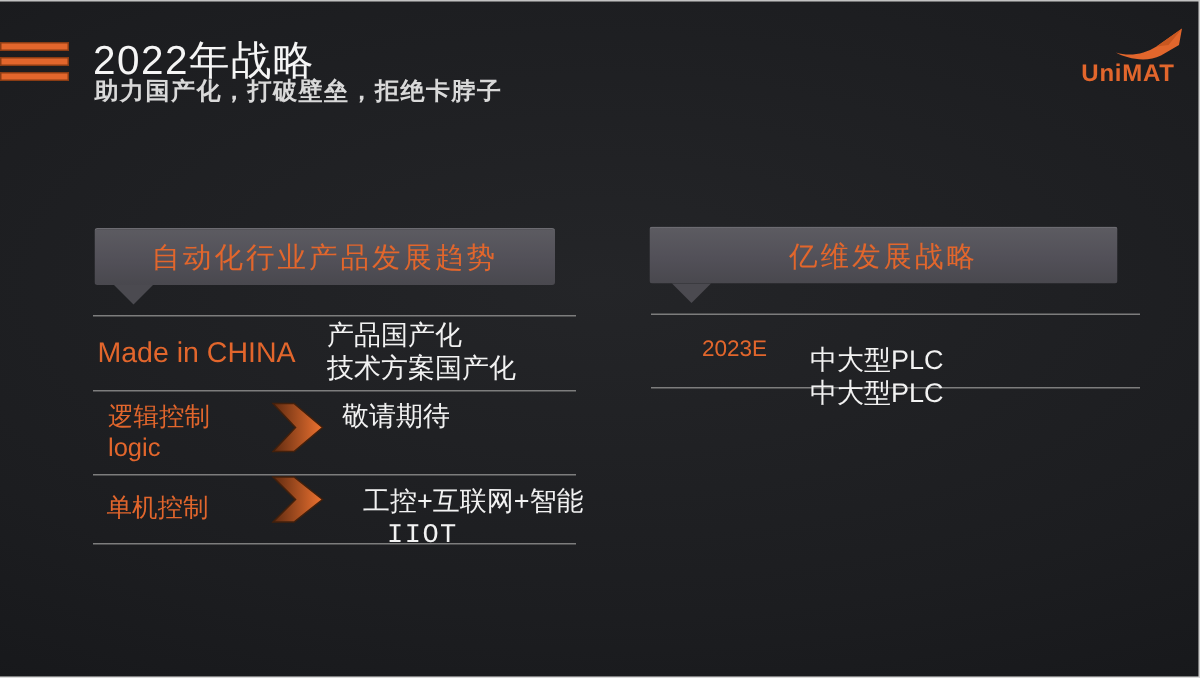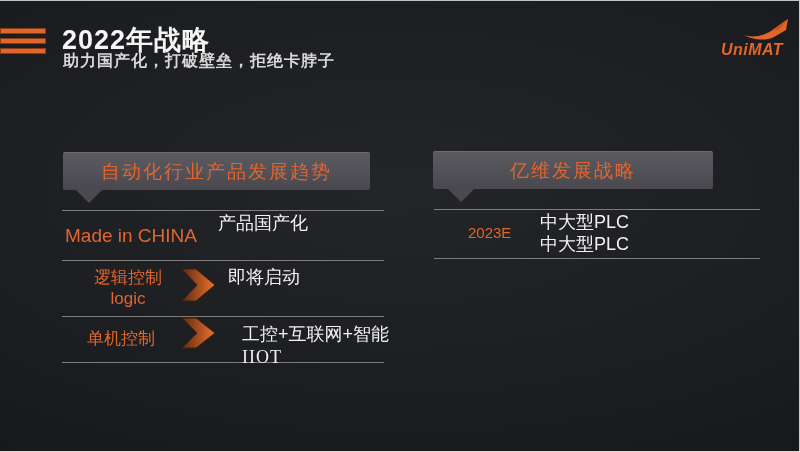--- a/index.html
+++ b/index.html
@@ -15,58 +15,58 @@
     border-bottom:1px solid #dcdcdc;
   }
   
   .stripe{
     position:absolute;left:0;width:46px;height:6px;
     background:var(--accent,#e2662c);
     border:1px solid #8a3c14;
   }
   .title{
     position:absolute;left:62px;top:21px;
-    font-size:27px;color:#f5f5f5;letter-spacing:1px;font-weight:700;
+    font-size:27px;color:#f5f5f5;letter-spacing:1px;font-weight:400;
   }
   .subtitle{
     position:absolute;left:63px;top:50px;
     font-size:16px;color:#d9d9d9;letter-spacing:1px;font-weight:700;
   }
   .logo{position:absolute;left:710px;top:12px;width:84px;height:48px;}
   .logo svg{position:absolute;left:33px;top:4px;}
   .logo-text{
     position:absolute;left:2px;top:28px;width:80px;
-    font-size:16px;font-weight:700;font-style:italic;
+    font-size:16px;font-weight:700;
     color:var(--accent,#e2662c);letter-spacing:.5px;text-align:center;
   }
   
   .bubble{
     position:absolute;height:38px;top:151px;
     background:linear-gradient(180deg,#5c5b61 0%,#525058 55%,#49484e 100%);
     border-top:1px solid #6c6b71;
     border-radius:2px;
     display:flex;align-items:center;justify-content:center;
     color:var(--accent,#e2662c);
     font-size:19px;letter-spacing:2px;font-weight:500;
   }
   .bubble::after{
     content:"";position:absolute;top:100%;
     border:13px solid transparent;border-bottom:none;
     border-top:13px solid #4b4a50;
   }
   .bubble.left{left:63px;width:307px;}
   .bubble.left::after{left:13px;}
-  .bubble.right{left:433px;top:150px;width:280px;}
+  .bubble.right{left:433px;top:150px;width:312px;}
   .bubble.right::after{left:15px;}
   
   .hline{position:absolute;height:1px;background:var(--line-gray,#7d7d7d);}
   
   .accent-label{position:absolute;color:var(--accent,#e2662c);}
   .pair{position:absolute;color:#f2f2f2;font-size:18px;line-height:22px;white-space:nowrap;}
-  .serif-line{font-family:Liberation Serif, serif;letter-spacing:1px;}
+  .serif-line{font-family:Liberation Mono, monospace;letter-spacing:1px;margin-left:16px;}
   .arrow{position:absolute;}
 </style>
 </head>
 <body>
 
 <div class="slide">
 
   <div class="stripe" style="top:27px"></div>
   <div class="stripe" style="top:37px"></div>
   <div class="stripe" style="top:47px"></div>
@@ -87,40 +87,41 @@
   </div>
 
   <div class="hline" style="left:62px;top:209px;width:322px"></div>
   <div class="hline" style="left:62px;top:259px;width:322px"></div>
   <div class="hline" style="left:62px;top:315px;width:322px"></div>
   <div class="hline" style="left:62px;top:361px;width:322px"></div>
 
   <div class="accent-label" style="left:65px;top:224px;font-size:19px">Made in CHINA</div>
   <div class="pair" style="left:218px;top:211px">
     <div>产品国产化</div>
+    <div>技术方案国产化</div>
   </div>
 
-  <div class="accent-label" style="left:72px;top:266px;width:112px;text-align:center;font-size:17px;line-height:21px">
+  <div class="accent-label" style="left:72px;top:266px;width:112px;text-align:left;font-size:17px;line-height:21px">
     <div>逻辑控制</div>
     <div>logic</div>
   </div>
   <svg class="arrow" style="left:181px;top:267px" width="36" height="34" viewBox="0 0 36 34">
     <defs>
       <linearGradient id="ag1" x1="0" y1="0" x2="1" y2="0">
         <stop offset="0" stop-color="#5e2a10"></stop>
           <stop offset="1" stop-color="#ee7230"></stop>
       </linearGradient>
     </defs>
     <polygon points="1,1 15,1 34,17 15,33 1,33 16,17" fill="url(#ag1)" stroke="#42200c" stroke-width="1"></polygon>
   </svg>
   <div class="pair" style="left:228px;top:265px">
-    <div>即将启动</div>
+    <div>敬请期待</div>
   </div>
 
-  <div class="accent-label" style="left:71px;top:326px;width:100px;text-align:center;font-size:17px">单机控制</div>
+  <div class="accent-label" style="left:71px;top:326px;width:100px;font-size:17px">单机控制</div>
   <svg class="arrow" style="left:181px;top:316px" width="36" height="32" viewBox="0 0 36 32">
     <defs>
       <linearGradient id="ag2" x1="0" y1="0" x2="1" y2="0">
         <stop offset="0" stop-color="#5e2a10"></stop>
           <stop offset="1" stop-color="#ee7230"></stop>
       </linearGradient>
     </defs>
     <polygon points="1,1 15,1 34,16 15,31 1,31 16,16" fill="url(#ag2)" stroke="#42200c" stroke-width="1"></polygon>
   </svg>
   <div class="pair" style="left:242px;top:322px;line-height:23px">
@@ -129,18 +130,18 @@
   </div>
 
   <div class="bubble right">
     <span>亿维发展战略</span>
   </div>
 
   <div class="hline" style="left:434px;top:208px;width:326px"></div>
   <div class="hline" style="left:434px;top:257px;width:326px"></div>
 
   <div class="accent-label" style="left:468px;top:223px;font-size:15px">2023E</div>
-  <div class="pair" style="left:540px;top:210px">
+  <div class="pair" style="left:540px;top:228px">
     <div>中大型PLC</div>
     <div>中大型PLC</div>
   </div>
 
 </div>
 
 </body></html>

